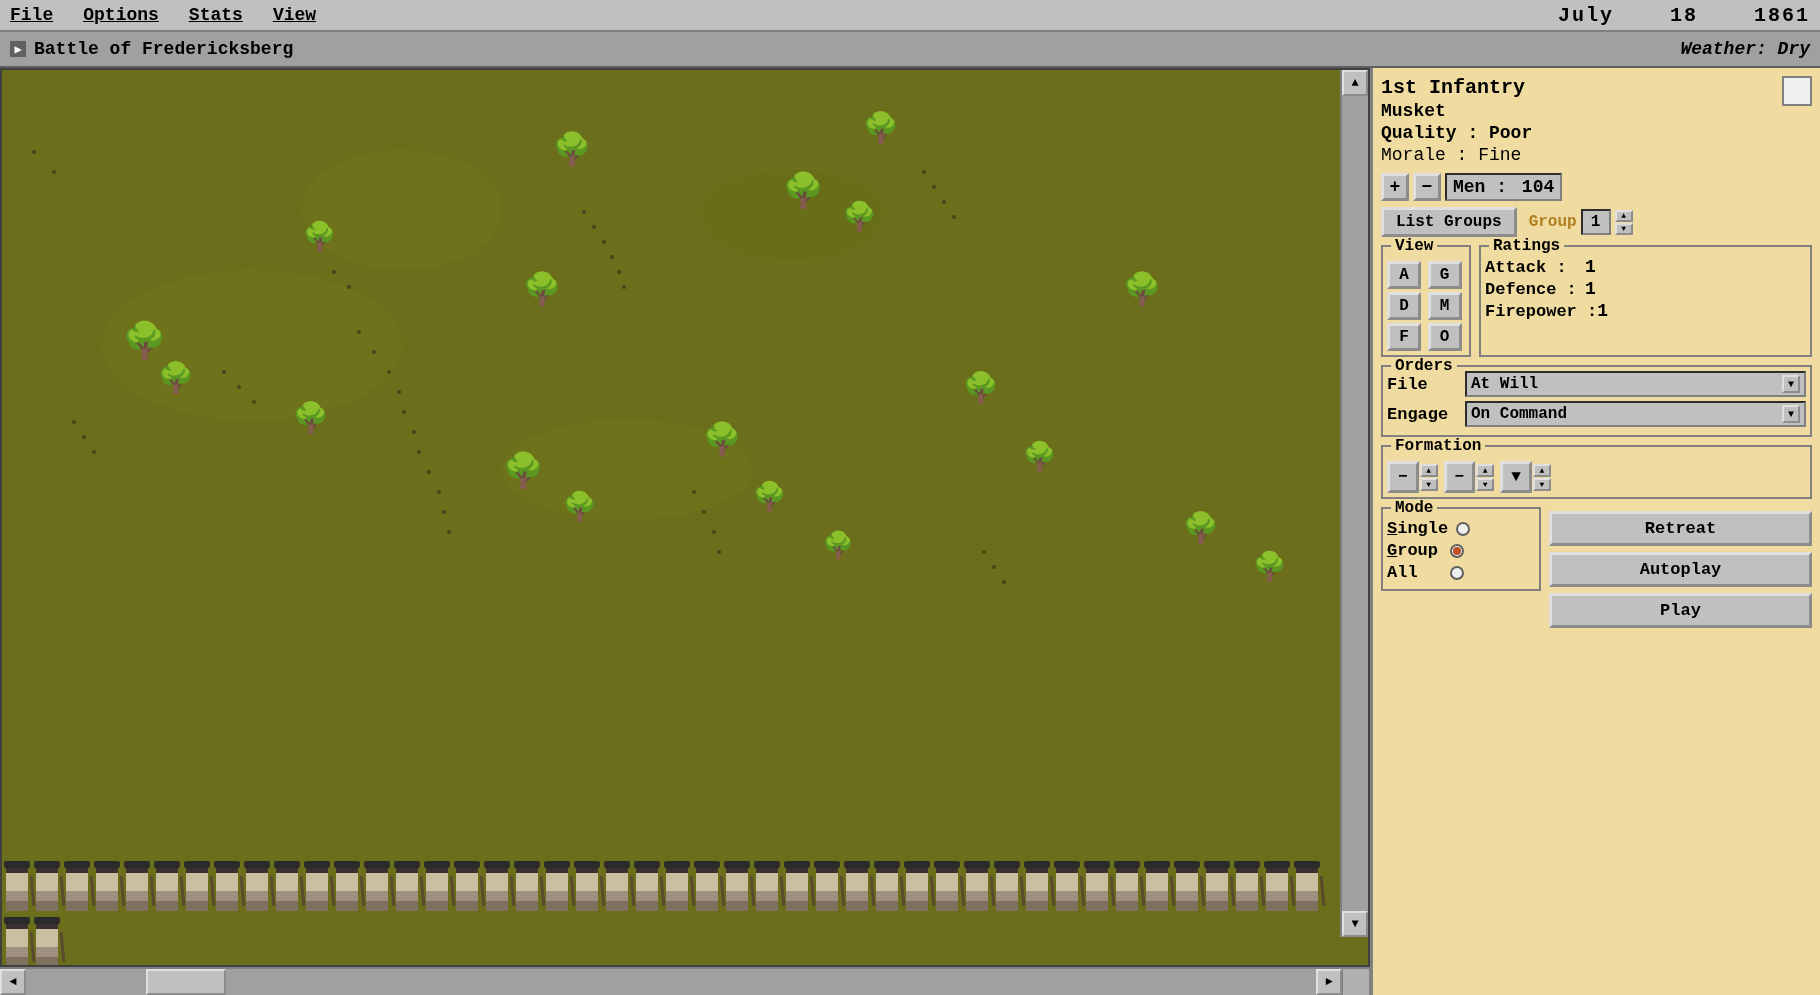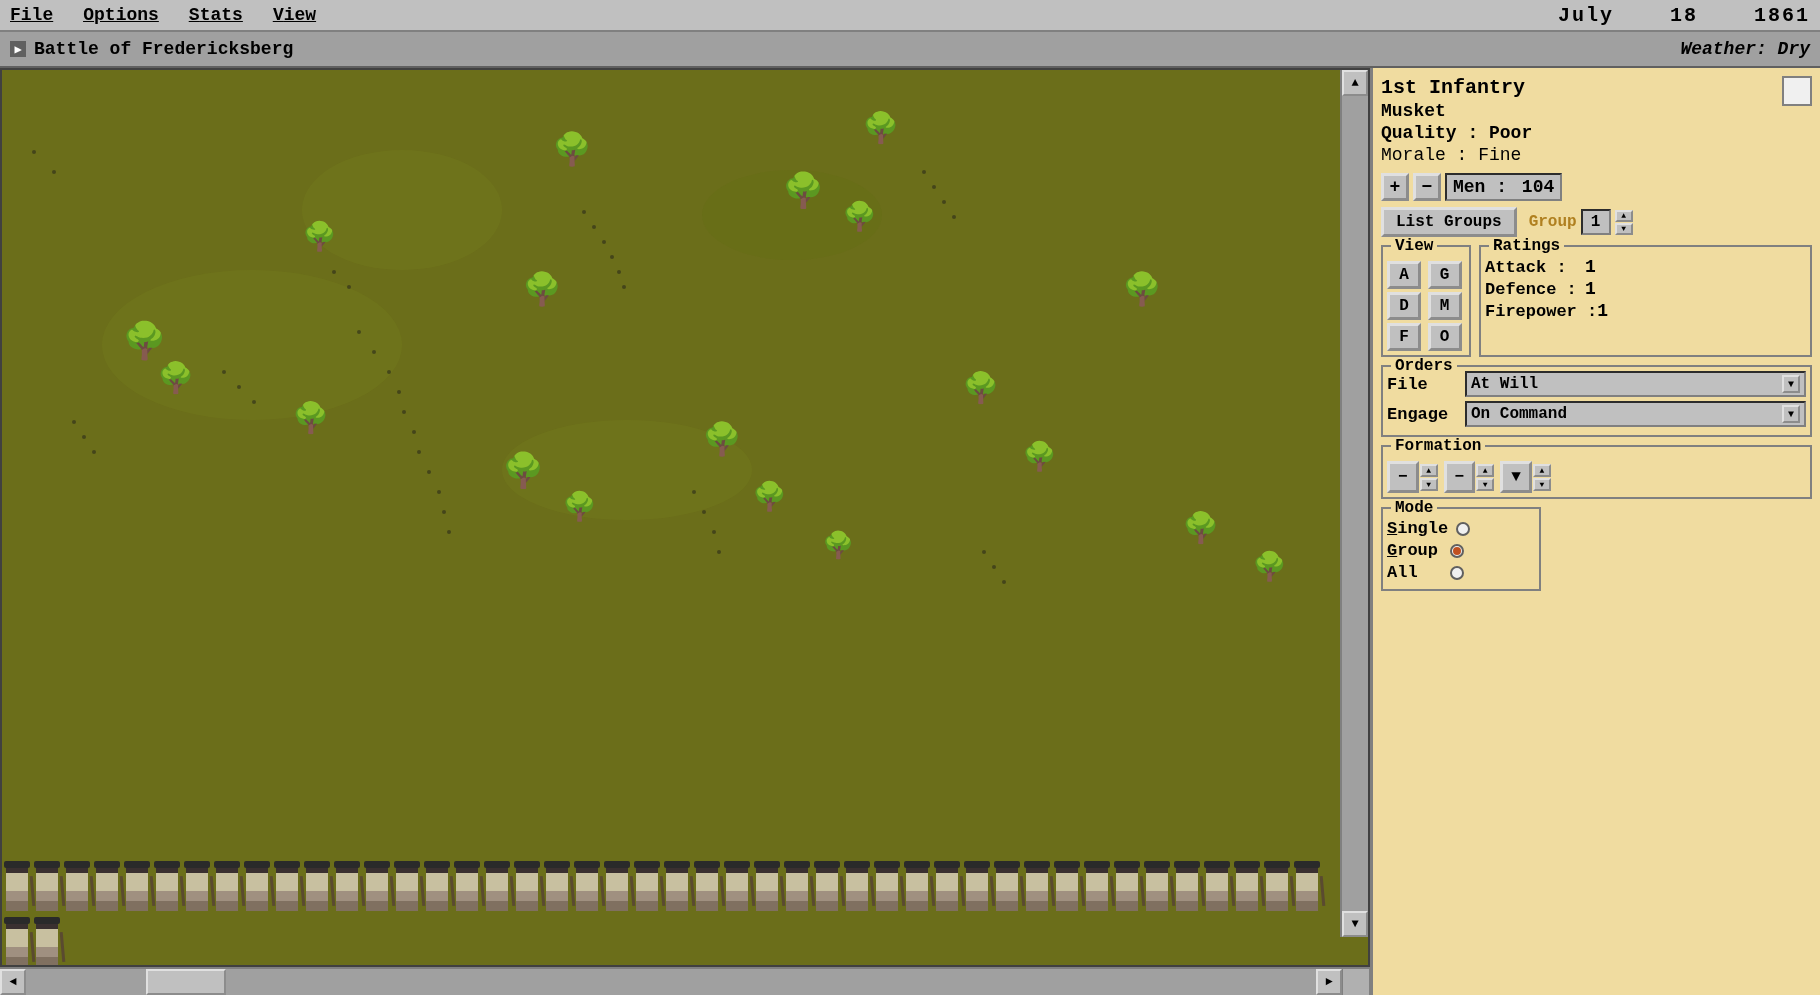--- a/index.html
+++ b/index.html
@@ -1433,16 +1433,21 @@
             <u>G</u><span style="font-size:17px;font-weight:bold;">roup</span>
           </span>
           <div class="radio-btn active"></div>
         </div>
         <div class="mode-row">
           <span class="mode-label">All</span>
           <div class="radio-btn"></div>
         </div>
       </div>
 
+      <div id="action-box">
+        <button class="action-btn">Retreat</button>
+        <button class="action-btn">Autoplay</button>
+        <button class="action-btn">Play</button>
+      </div>
     </div>
 
   </div>
 </div>
 
 </body></html>

